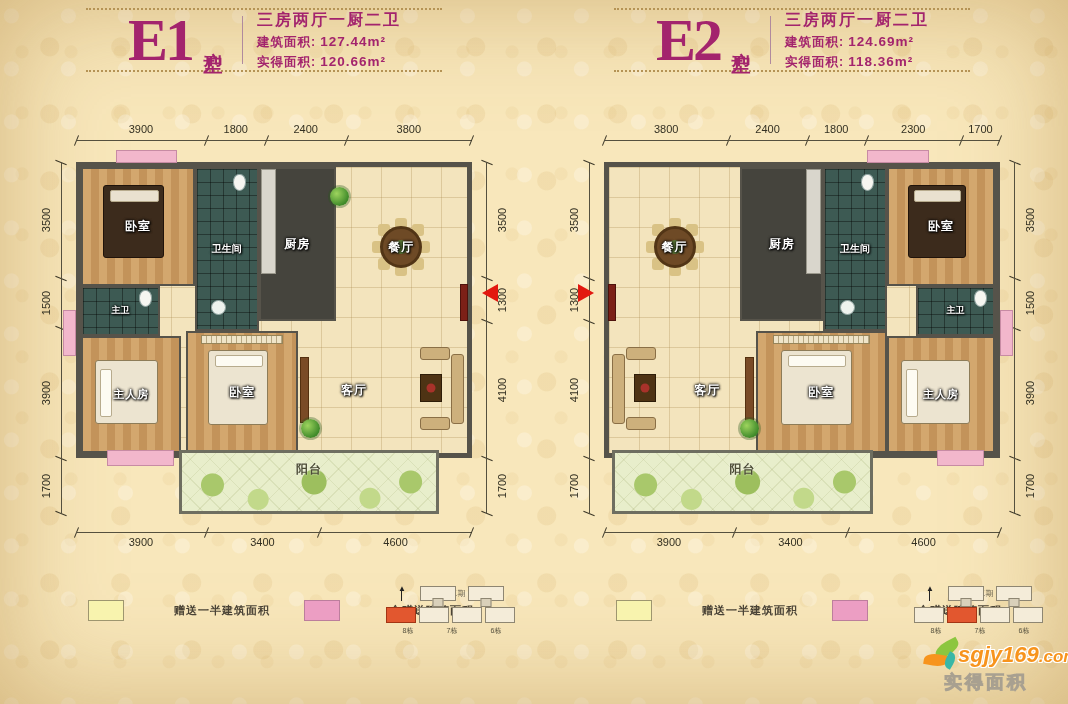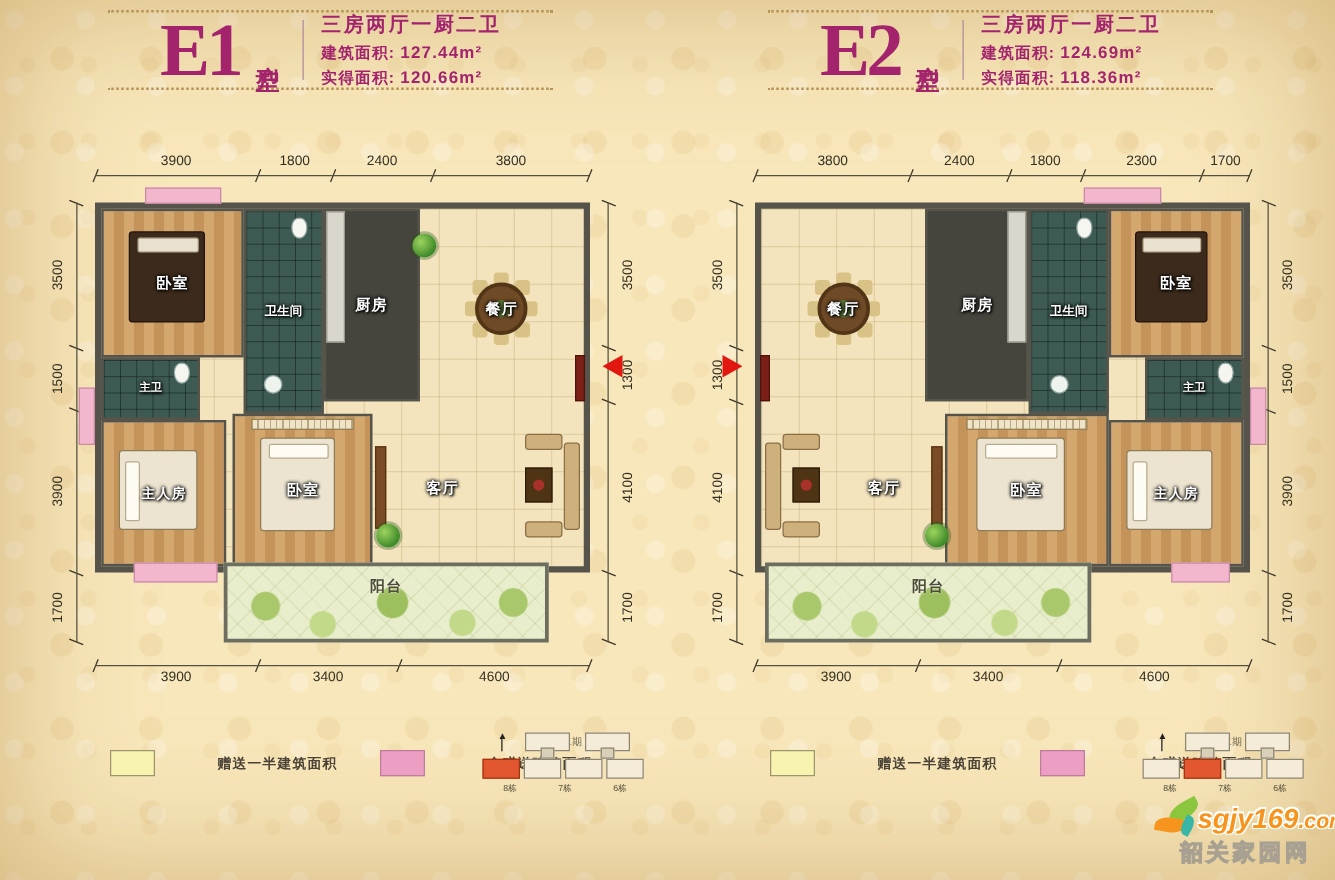--- a/index.html
+++ b/index.html
@@ -502,16 +502,16 @@
   </section>
 
 
   <div class="watermark">
     <span class="leaf g"></span>
     <span class="leaf o"></span>
     <span class="leaf t"></span>
     <div class="wm-site">
       <span class="wm-name">sgjy169</span><span class="wm-tld">.com</span>
     </div>
-    <div class="wm-cn">韶关家园网</div>
+    <div class="wm-cn">实得面积</div>
   </div>
 
 </div>
 
 </body></html>

